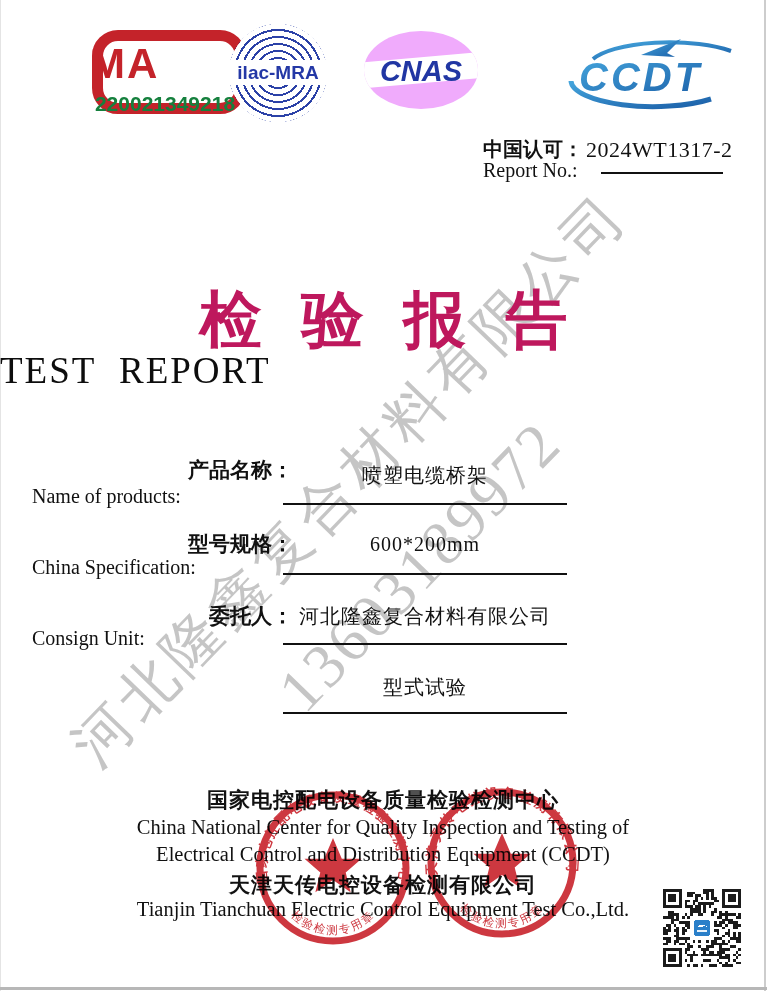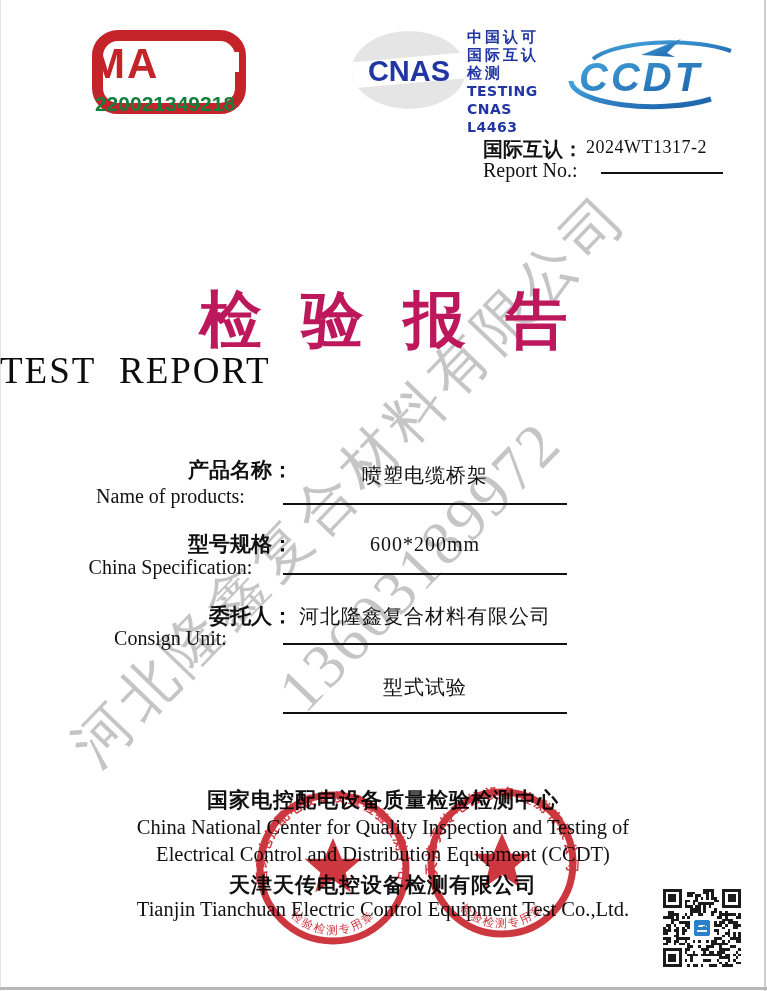--- a/index.html
+++ b/index.html
@@ -31,49 +31,49 @@
           font-family:"Liberation Sans",sans-serif;font-weight:bold;font-size:42px;letter-spacing:2px;}
   .cma-num{position:absolute;left:-4px;top:64px;width:158px;text-align:center;color:#15803d;
            font-family:"Liberation Sans",sans-serif;font-weight:bold;font-size:21px;letter-spacing:0px;}
 
   .ilac{left:229px;top:24px;width:98px;height:98px;border-radius:50%;
         background:repeating-radial-gradient(circle at 50% 50%,#2b41a7 0 2px,#ffffff 2px 7px);}
   .ilac-band{position:absolute;left:-4px;top:36px;width:106px;height:25px;background:#fff;
              display:flex;align-items:center;justify-content:center;color:#2438a6;
              font-family:"Liberation Sans",sans-serif;font-weight:bold;font-size:19px;}
 
-  .cnas{left:352px;top:31px;width:114px;height:78px;border-radius:50%;background:#e5e5e5;overflow:hidden;}
+  .cnas{left:364px;top:31px;width:114px;height:78px;border-radius:50%;background:#f0abfc;overflow:hidden;font-style:italic;}
   .cnas-band{position:absolute;left:-10px;top:26px;width:140px;height:26px;background:#fff;
              transform:rotate(-5deg);}
   .cnas-text{position:absolute;left:0;top:24px;width:114px;text-align:center;color:#2136a3;
              font-family:"Liberation Sans",sans-serif;font-weight:bold;font-size:29px;letter-spacing:0px;}
 
   .accr{left:467px;top:28px;width:100px;color:#2136a3;font-family:"DejaVu Sans",sans-serif;
         font-weight:bold;font-size:15px;line-height:18px;letter-spacing:3px;}
   .accr .en{letter-spacing:.5px;font-size:14px;}
 
   .ccdt{left:563px;top:33px;}
 
   
   .repno-cn{left:483px;top:136px;font-family:"DejaVu Sans",sans-serif;font-weight:bold;font-size:20px;}
-  .repno-val{left:586px;top:137px;font-size:18px;letter-spacing:.5px;}
+  .repno-val{left:586px;top:137px;font-size:22px;letter-spacing:.5px;}
   .repno-en{left:483px;top:159px;font-size:20px;}
   .repno-line{left:601px;top:172px;width:122px;border-bottom:2px solid #111;}
 
   
   .title-cn{left:0;top:250px;width:767px;text-align:center;
             font-family:"DejaVu Sans",sans-serif;font-weight:900;font-size:62px;
             letter-spacing:40px;text-indent:40px;color:#be185d;margin-top:28px;}
   .title-en{left:0;top:349px;width:767px;text-align:left;font-size:37px;
             letter-spacing:2px;word-spacing:12px;color:#0d0d0d;}
 
   
   .flabel-cn{position:absolute;left:60px;width:233px;text-align:right;
              font-family:"DejaVu Sans",sans-serif;font-weight:bold;font-size:21px;}
-  .flabel-en{position:absolute;left:44px;width:253px;text-align:center;font-size:20px;}
+  .flabel-en{position:absolute;left:32px;width:253px;text-align:left;font-size:20px;}
   .fvalue{position:absolute;left:283px;width:284px;text-align:center;font-size:20px;letter-spacing:1px;}
   .fline{position:absolute;left:283px;width:284px;border-bottom:2px solid #111;}
 
   
   .footer-line{position:absolute;left:58px;width:650px;text-align:center;}
   .f-cn{font-family:"DejaVu Sans",sans-serif;font-weight:bold;font-size:21px;letter-spacing:1px;}
   .f-en{font-size:20.5px;}
 
   
   .stamp{position:absolute;mix-blend-mode:multiply;opacity:.9;z-index:3;}
@@ -87,48 +87,44 @@
   <div class="wm wm1">河北隆鑫复合材料有限公司</div>
   <div class="wm wm2">13603189972</div>
 
   <div class="abs cma-wrap z2">
     <div class="cma-ring"></div>
     <div class="cma-notch"></div>
     <div class="cma-ma">MA</div>
     <div class="cma-num">220021349218</div>
   </div>
 
+  <div class="abs ilac z2">
+    <div class="ilac-band">ilac-MRA</div>
+  </div>
 
   <div class="abs cnas z2">
     <div class="cnas-band"></div>
     <div class="cnas-text">CNAS</div>
   </div>
 
-  <div class="abs accr z2">
-    <div>中国认可</div>
-    <div>国际互认</div>
-    <div>检测</div>
-    <div class="en">TESTING</div>
-    <div class="en">CNAS L4463</div>
-  </div>
 
   <svg class="abs ccdt z2" width="178" height="78" viewBox="0 0 178 78">
     <defs>
       <linearGradient id="ccdtg" x1="0" y1="0" x2="1" y2="1">
         <stop offset="0" stop-color="#45a6dd"></stop>
           <stop offset="1" stop-color="#1b5fa8"></stop>
       </linearGradient>
     </defs>
     <path d="M 30 26 A 82 26 0 0 1 168 18" fill="none" stroke="url(#ccdtg)" stroke-width="4"></path>
     <path d="M 8 48 A 82 26 0 0 0 148 66" fill="none" stroke="url(#ccdtg)" stroke-width="5"></path>
     <path d="M 78 22 L 118 6 L 104 20 L 112 24 Z" fill="url(#ccdtg)"></path>
     <text x="16" y="58" font-family="Liberation Sans, sans-serif" font-weight="bold" font-style="italic" font-size="40" letter-spacing="3" fill="url(#ccdtg)">CCDT</text>
   </svg>
 
-  <div class="abs repno-cn z2">国际互认：</div>
+  <div class="abs repno-cn z2">中国认可：</div>
   <div class="abs repno-val z2">2024WT1317-2</div>
   <div class="abs repno-en z2">Report No.:</div>
   <div class="abs repno-line z2"></div>
 
   <div class="abs title-cn z2">检验报告</div>
   <div class="abs title-en z2">TEST  REPORT</div>
 
   <div class="flabel-cn z2" style="top:456px">产品名称：</div>
   <div class="flabel-en z2" style="top:485px">Name of products:</div>
   <div class="fvalue z2" style="top:462px">喷塑电缆桥架</div>

